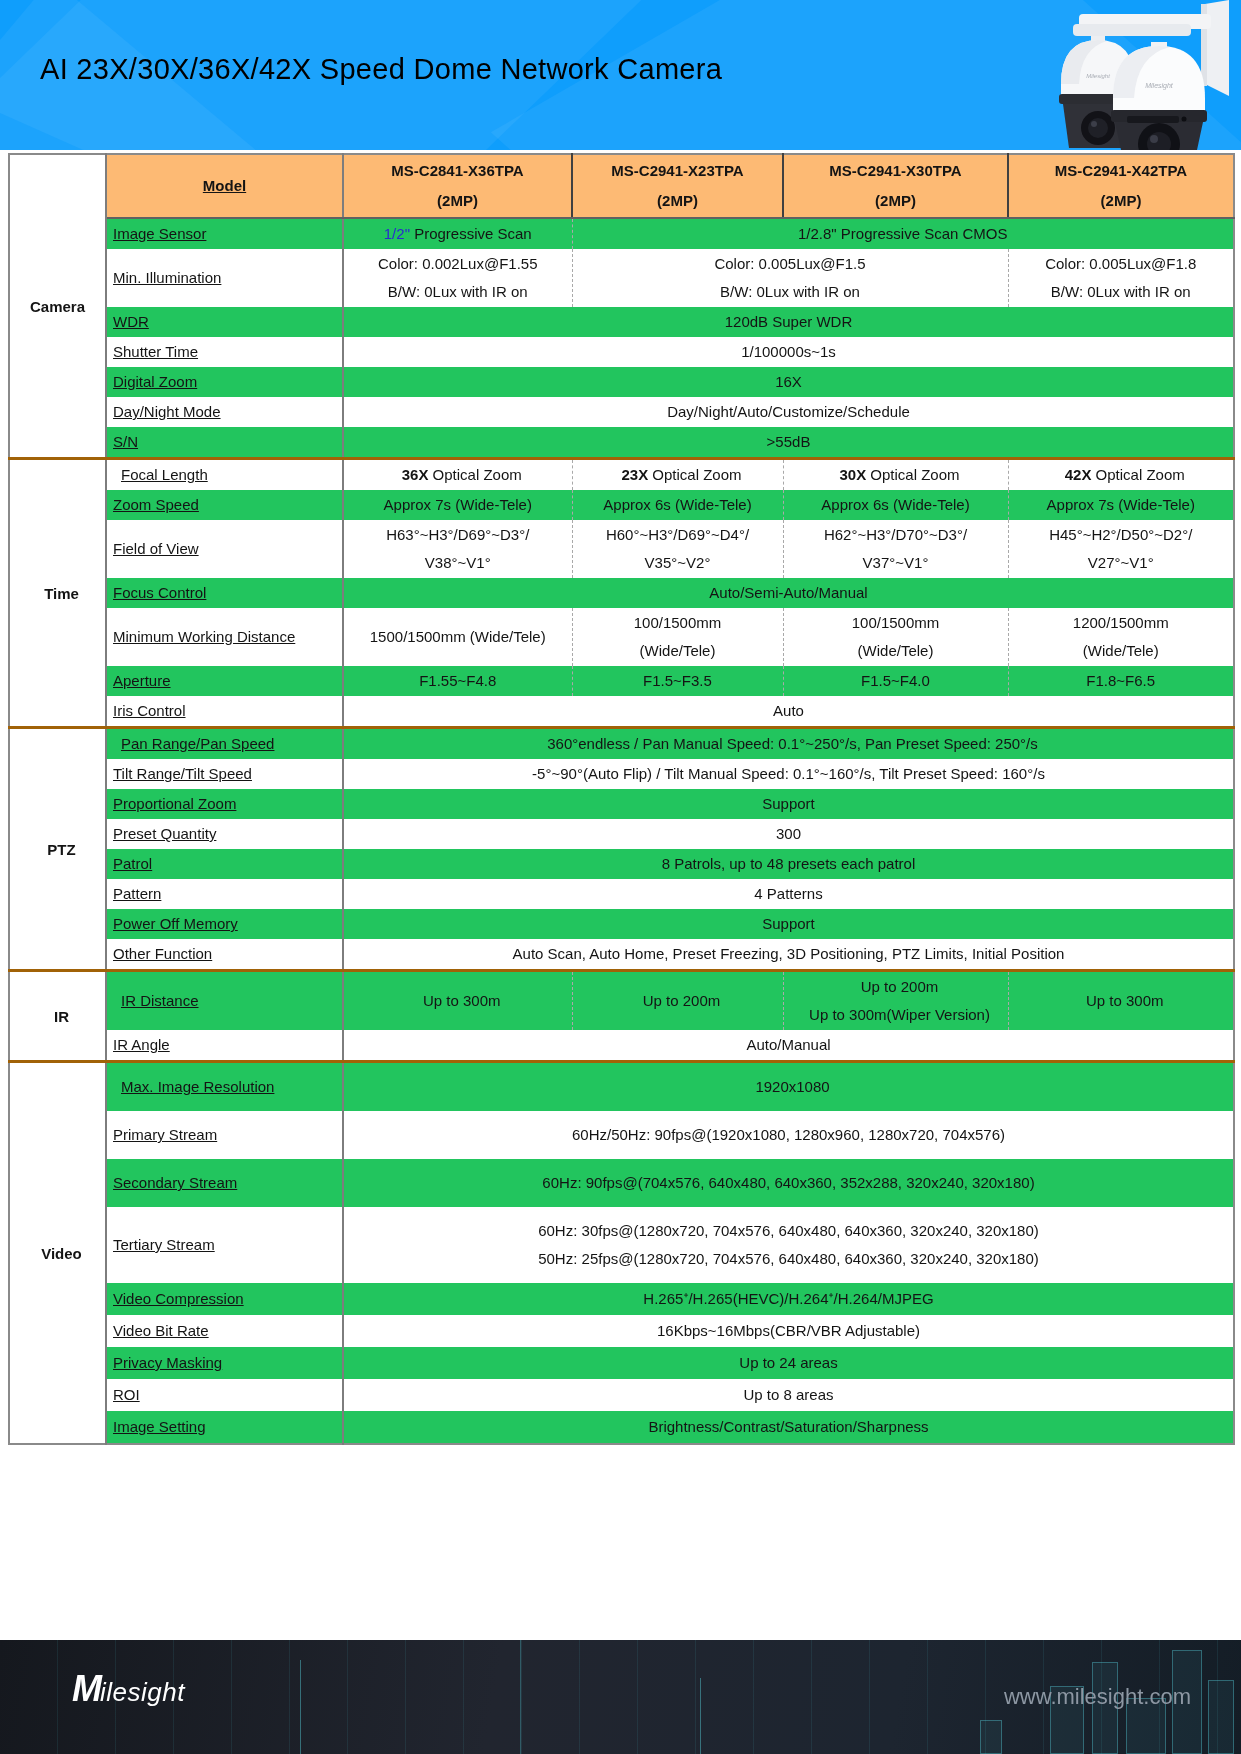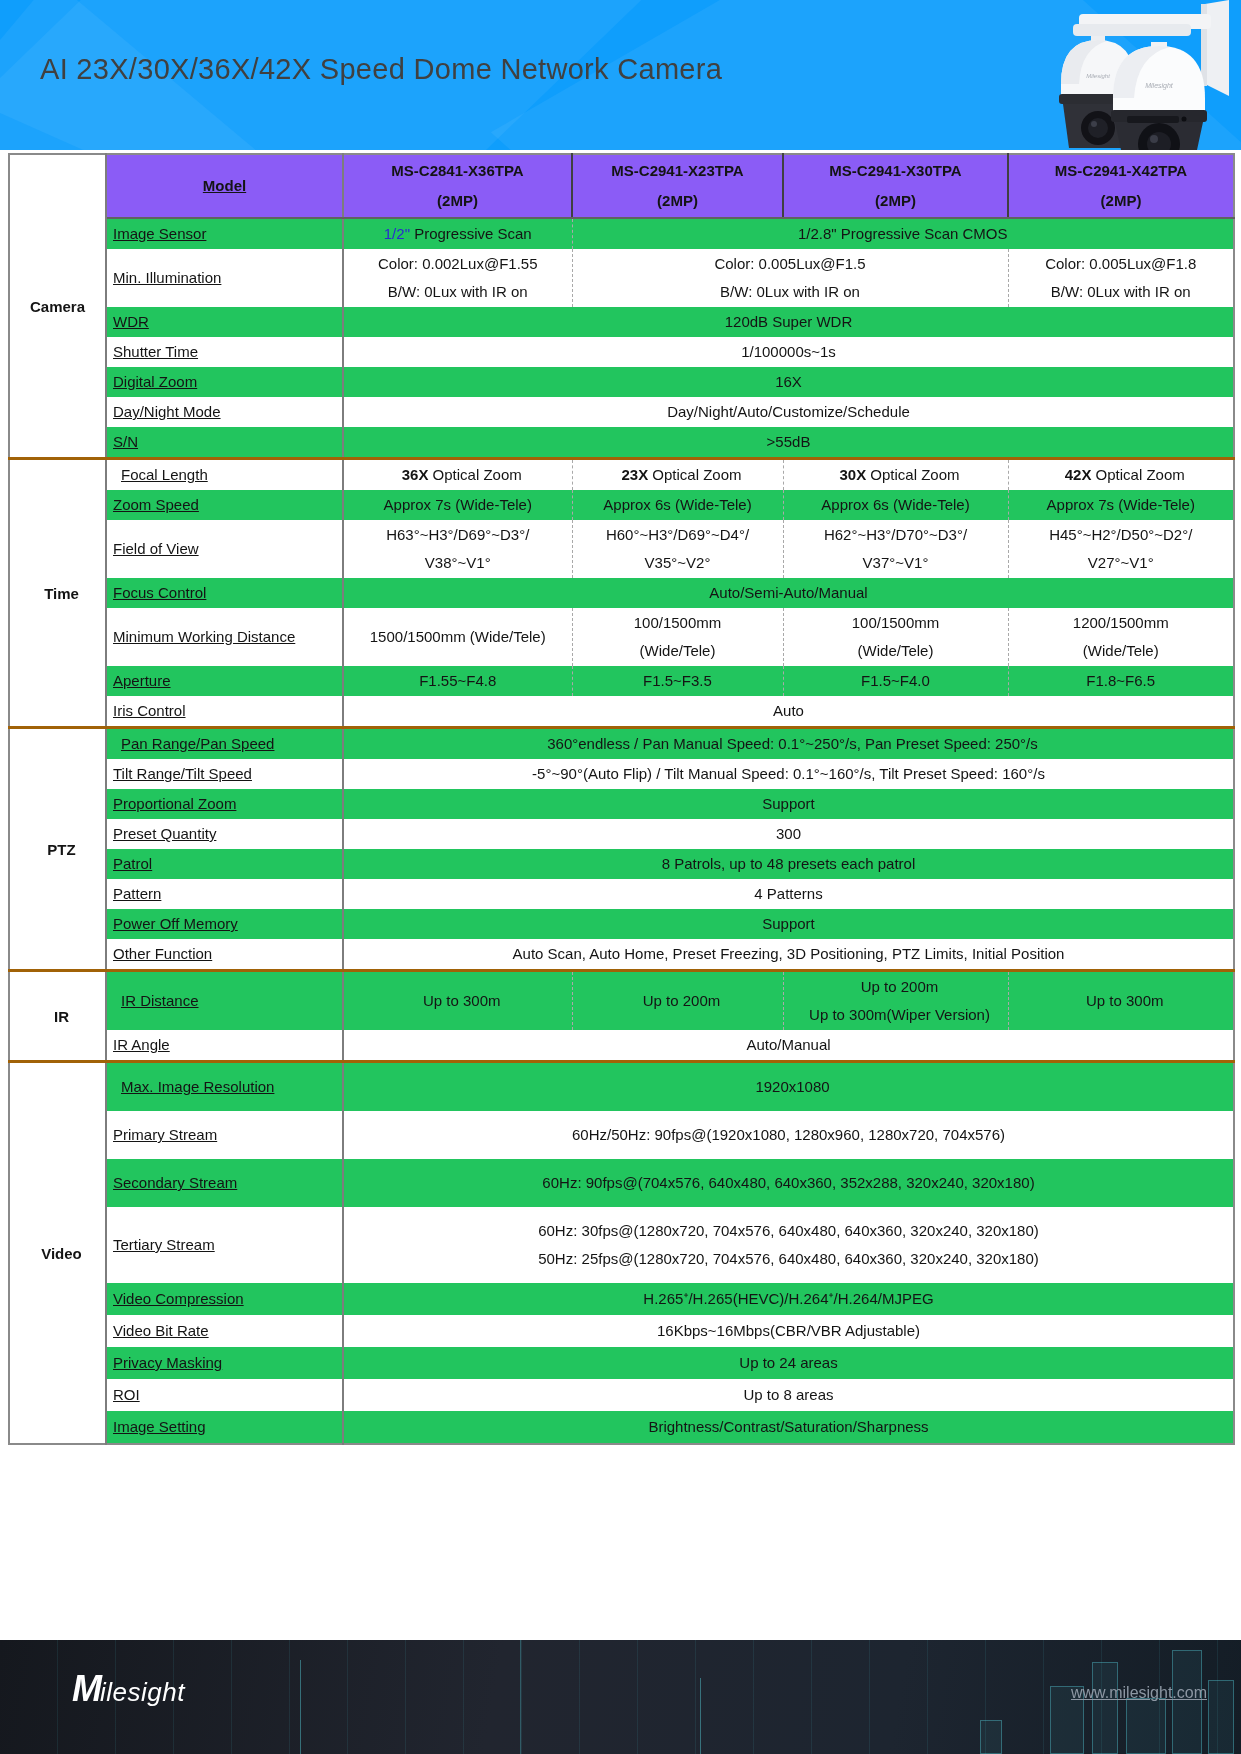--- a/index.html
+++ b/index.html
@@ -6,54 +6,54 @@
   html,body { margin:0; padding:0; }
   body { font-family:"Liberation Sans", sans-serif; background:#ffffff; }
   .page { position:relative; width:1241px; height:1754px; background:#ffffff; overflow:hidden; }
 
   
   .hero { position:relative; width:100%; height:150px; background:var(--accent,#0f9efc); overflow:hidden; }
   .hero .tri { position:absolute; background:rgba(255,255,255,0.055); }
   .tri1 { width:420px; height:420px; left:120px; top:-180px; transform:rotate(24deg) skewX(-22deg); }
   .tri2 { width:520px; height:420px; left:620px; top:-60px; transform:rotate(-30deg) skewX(18deg); background:rgba(255,255,255,0.04); }
   .tri3 { width:300px; height:300px; left:-80px; top:40px; transform:rotate(40deg); background:rgba(0,0,0,0.03); }
-  .hero-title { position:absolute; left:40px; top:53px; color:#404040; font-size:29px; font-weight:400; letter-spacing:0.3px; }
+  .hero-title { position:absolute; left:40px; top:53px; color:#000000; font-size:29px; font-weight:400; letter-spacing:0.3px; }
   .cams { position:absolute; right:6px; top:0; }
 
   
   table.spec { border-collapse:collapse; table-layout:fixed; width:1225px; margin:3px 0 0 8px;
                color:#141414; border:2px solid #8a8a8a; }
   table.spec td { vertical-align:middle; font-size:15px; padding:1px 6px; }
   td.group { background:#ffffff !important; font-weight:bold; font-size:16.5px; text-align:center;
              border-right:2px solid #7d7d7d; }
   td.label { text-align:left; padding-left:10px; line-height:28px; border-right:2px solid #7d7d7d;text-decoration:underline; }
   td.data  { text-align:center; line-height:28px; }
   td.data + td.data { border-left:1px dashed #a9a9a9; }
   tr.alt td { background:#22c55e; }
   tr.section-start td { border-top:3px solid #a16207;padding-left:14px; }
-  tr.model-row td { border-bottom:2px solid #616161; background:#8b5cf6; }
+  tr.model-row td { border-bottom:2px solid #616161; background:#fdba74; }
   td.model, td.model-head { font-weight:bold; font-size:16.5px; text-align:center; line-height:30px;
                             padding:6px 4px; }
   td.model + td.model { border-left:2px solid #404040; }
   tr.roomy td { padding-top:10px; padding-bottom:10px; }
   tr.compact td { padding-top:2px; padding-bottom:2px; }
   .cl { display:block; }
   span.b { font-weight:bold; }
   span.accent { color:var(--sensor_accent,#2a2ad0); }
 
   
   .footer { position:absolute; left:0; bottom:0; width:100%; height:114px; overflow:hidden;
             background:linear-gradient(100deg,#15181e 0%,#21252f 40%,#1d2530 72%,#141d26 100%); }
   .city { position:absolute; inset:0;
           background:repeating-linear-gradient(90deg, rgba(76,200,214,0) 0 57px, rgba(76,200,214,0.10) 57px 58px); }
   .city i { position:absolute; display:block; border:1px solid rgba(86,208,220,0.38); background:rgba(86,208,220,0.07); }
   .city .l { border:none; width:1px; background:rgba(86,208,220,0.45); }
   .logo { position:absolute; left:72px; top:36px; color:#ffffff; font-style:italic; font-size:26px; letter-spacing:0.5px; }
   .logo .m { font-size:36px; font-weight:bold; line-height:26px; letter-spacing:-2px; }
-  .site { position:absolute; right:34px; top:44px; color:#8d97a3; font-size:16px; font-weight:400;text-decoration:underline; }
+  .site { position:absolute; right:50px; top:44px; color:#8d97a3; font-size:22px; font-weight:400; }
 </style>
 </head>
 <body>
 
 <div class="page">
 
   <div class="hero">
     <div class="tri tri1"></div>
     <div class="tri tri2"></div>
     <div class="tri tri3"></div>

